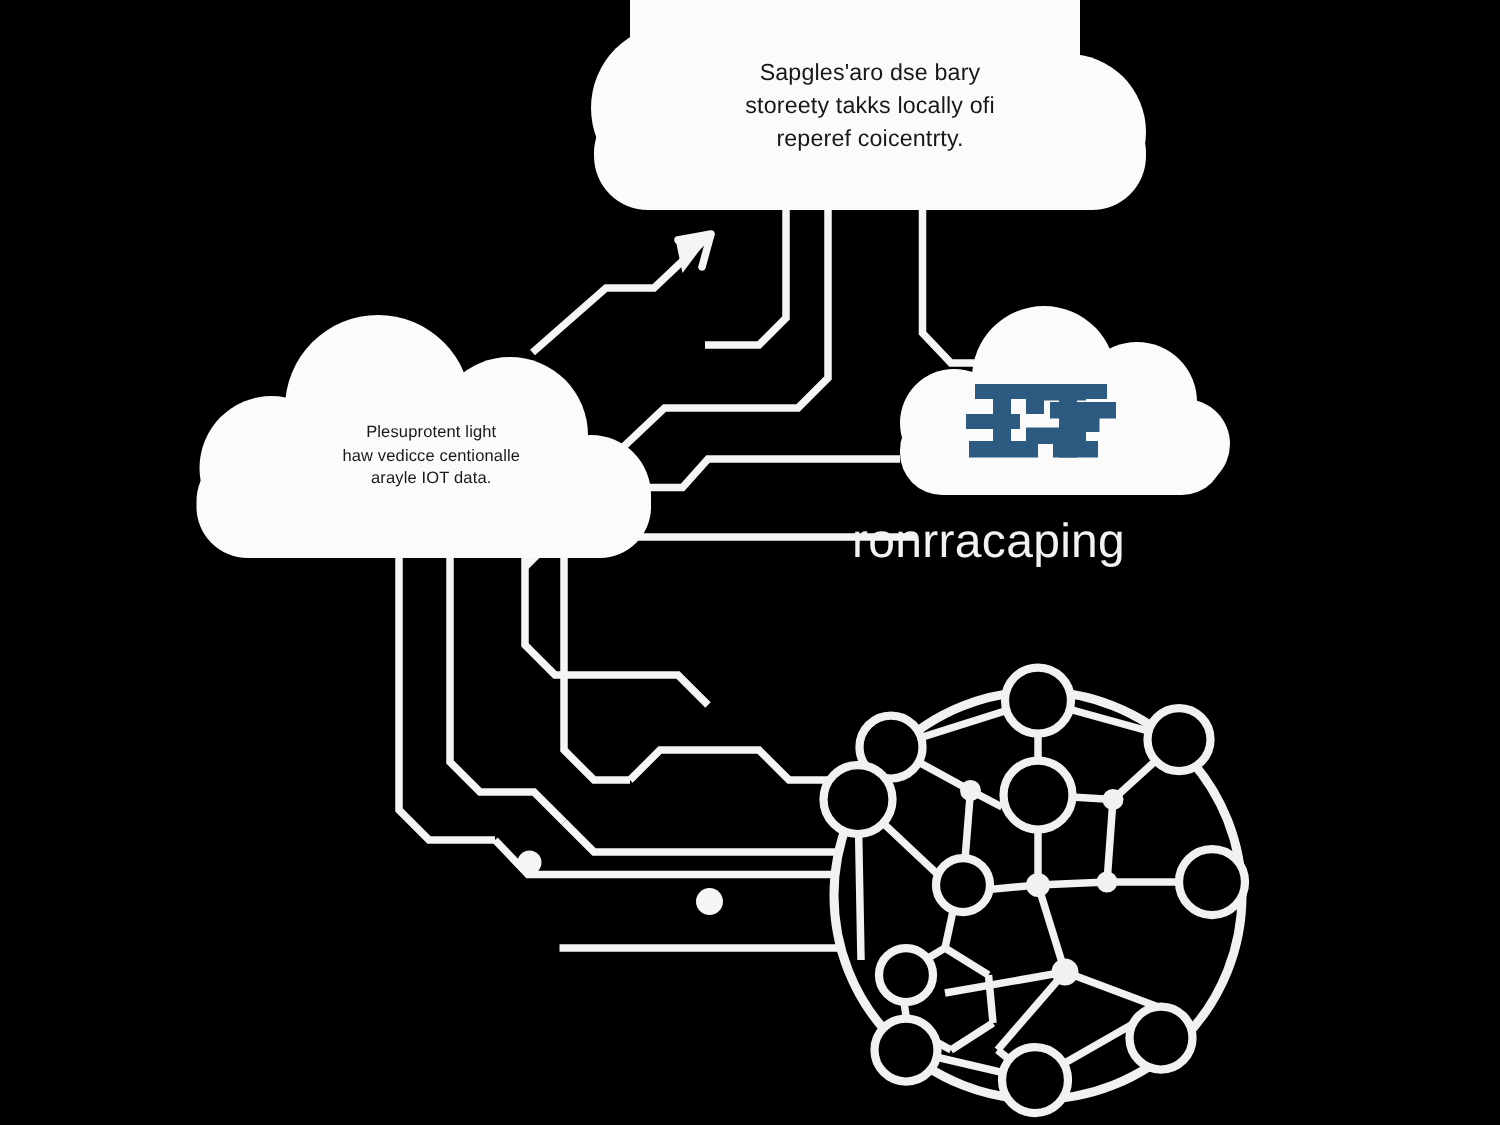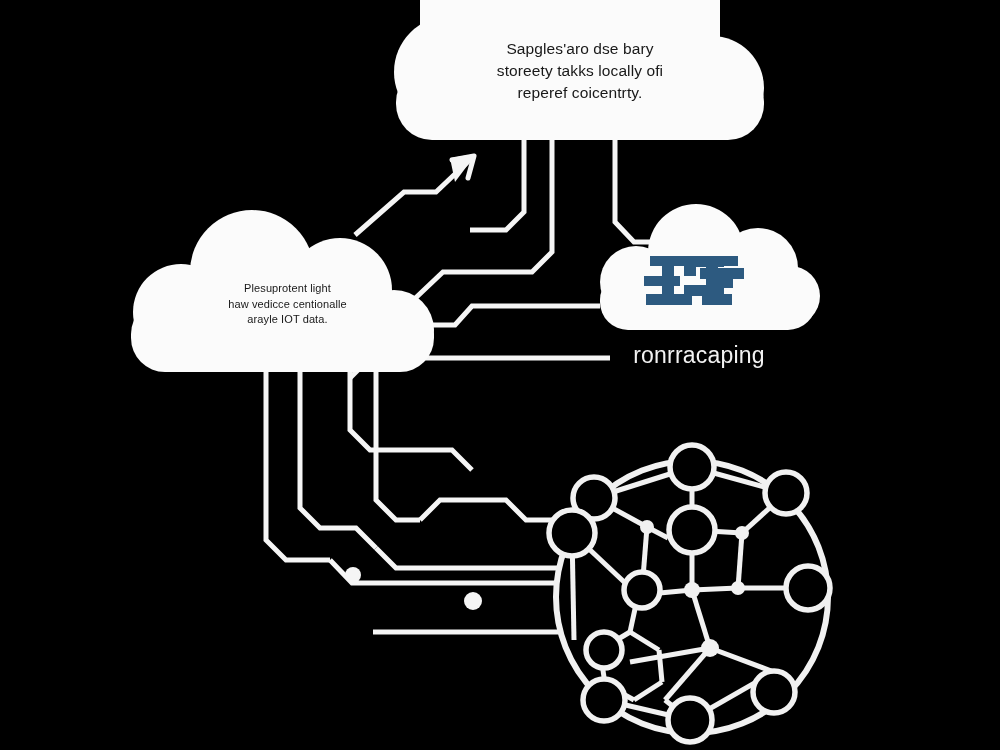--- a/index.html
+++ b/index.html
@@ -43,23 +43,23 @@
     left: 150px;
     top: 281px;
     width: 275px;
     font-size: 11px;
   }
   #node-caption {
     position: absolute;
     left: 568px;
     top: 342px;
     width: 262px;
-    text-align: center;
+    text-align: left;
     color: #f2f2f2;
-    font-size: 23px;
+    font-size: 32px;
     font-weight: 400;
     letter-spacing: 0.2px;
   }
 </style>
 </head>
 <body>
 
 <div id="stage">
 
   <svg id="scene" viewBox="0 0 1000 750" xmlns="http://www.w3.org/2000/svg">

